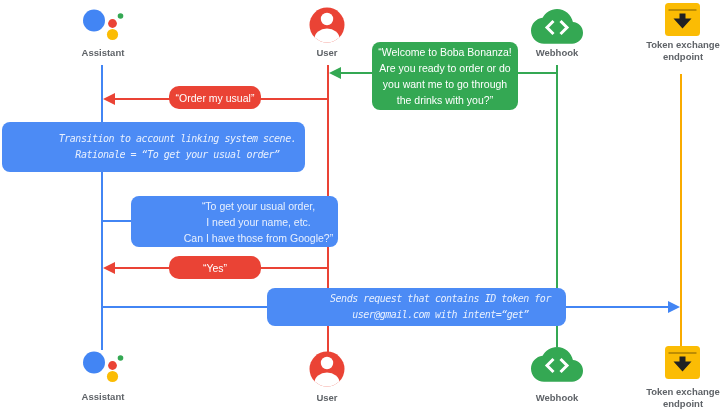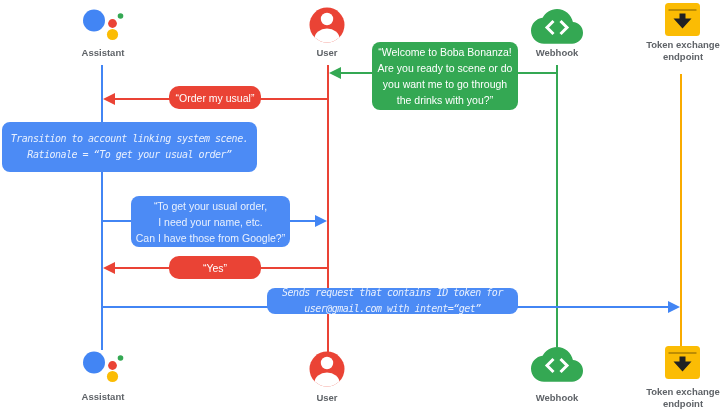--- a/index.html
+++ b/index.html
@@ -11,21 +11,21 @@
          font-family:"Liberation Sans",sans-serif;}
   .lifeline{position:absolute;width:2px;}
   .hline{position:absolute;height:2px;}
   .arr{position:absolute;width:0;height:0;border-top:6px solid transparent;border-bottom:6px solid transparent;}
   .arr.left-red{border-right:12px solid var(--red);}
   .arr.left-green{border-right:12px solid var(--green);}
   .arr.right-blue{border-left:12px solid var(--blue);}
   .bubble{position:absolute;display:flex;align-items:center;justify-content:center;
           text-align:center;white-space:pre-line;border-radius:8px;z-index:3;
           color:#fff;font-size:10.5px;line-height:16px;}
-  .bubble.blue{background:var(--blue-box);color:var(--boxtext);}
+  .bubble.blue{background:var(--blue-box);color:var(--boxtext);padding-left:48px;}
   .bubble.red{background:var(--red);border-radius:10px;}
   .bubble.green{background:var(--green);}
   .bubble.mono{font-family:"DejaVu Sans Mono",monospace;font-style:italic;
                font-size:10px;letter-spacing:-0.5px;line-height:16px;}
   .actor-label{position:absolute;text-align:center;white-space:pre-line;z-index:4;
                color:var(--gray);font-size:9.5px;font-weight:700;line-height:11.5px;}
   .icon{position:absolute;z-index:4;}
   .z1{z-index:1}.z2{z-index:2}
 </style>
 </head>
@@ -47,36 +47,36 @@
   <div class="hline z2" style="left:102px;top:220px;width:215px;background:var(--blue);"></div>
   <div class="arr right-blue z2" style="left:315px;top:215px;"></div>
 
   <div class="hline z2" style="left:105px;top:267px;width:223px;background:var(--red);"></div>
   <div class="arr left-red z2" style="left:103px;top:262px;"></div>
 
   <div class="hline z2" style="left:102px;top:306px;width:570px;background:var(--blue);"></div>
   <div class="arr right-blue z2" style="left:668px;top:301px;"></div>
 
   <div class="bubble green" style="left:372px;top:42px;width:146px;height:68px;">“Welcome to Boba Bonanza!
-Are you ready to scene or do
+Are you ready to order or do
 you want me to go through
 the drinks with you?”</div>
 
   <div class="bubble red" style="left:169px;top:86px;width:92px;height:23px;">“Order my usual”</div>
 
   <div class="bubble blue mono" style="left:2px;top:122px;width:255px;height:50px;">Transition to account linking system scene.
 Rationale = “To get your usual order”</div>
 
   <div class="bubble red" style="left:169px;top:256px;width:92px;height:23px;">“Yes”</div>
 
   <div class="bubble blue" style="left:131px;top:196px;width:159px;height:51px;">“To get your usual order,
 I need your name, etc.
 Can I have those from Google?”</div>
 
-  <div class="bubble blue mono" style="left:267px;top:288px;width:251px;height:26px;">Sends request that contains ID token for
+  <div class="bubble blue mono" style="left:267px;top:288px;width:251px;height:38px;">Sends request that contains ID token for
 user@gmail.com with intent=“get”</div>
 
   <svg class="icon" style="left:70px;top:2px;" width="56" height="42" viewBox="0 0 56 42">
     <circle cx="24" cy="18.5" r="11" fill="#4285F4"></circle>
     <circle cx="50.5" cy="14" r="2.8" fill="#34A853"></circle>
     <circle cx="42.5" cy="21.5" r="4.4" fill="#EA4335"></circle>
     <circle cx="42.5" cy="32.5" r="5.6" fill="#FBBC04"></circle>
   </svg>
   <div class="actor-label" style="left:63px;top:47px;width:80px;">Assistant</div>
 

